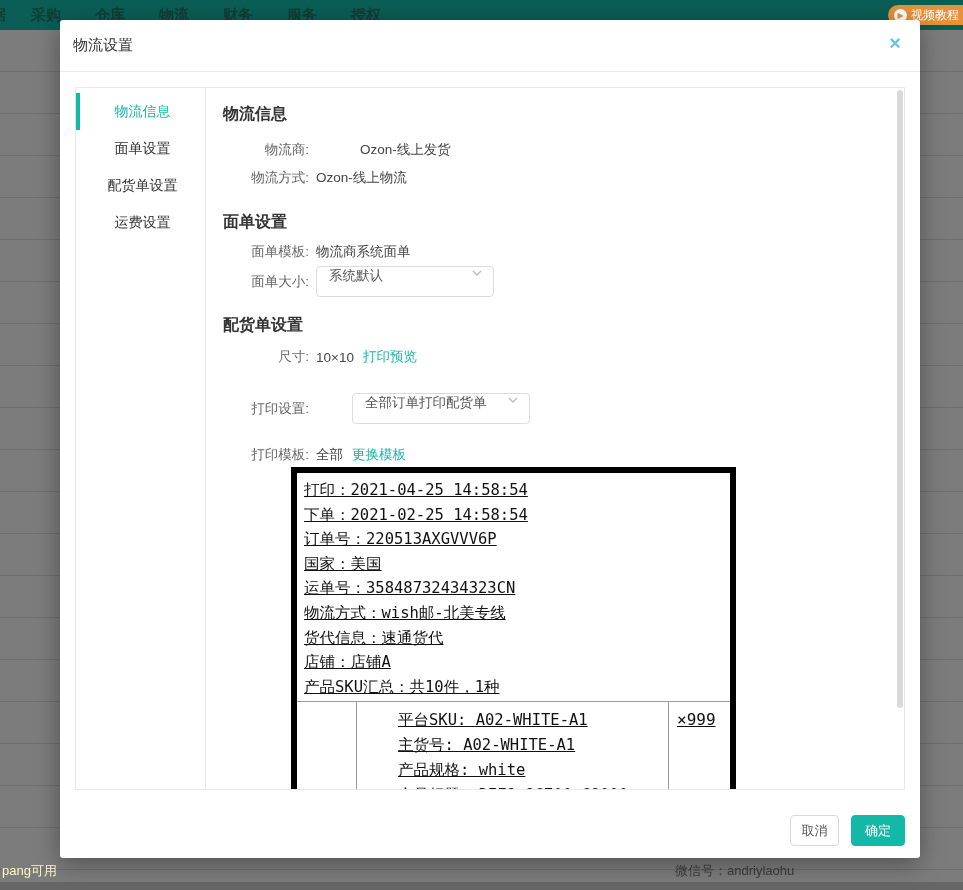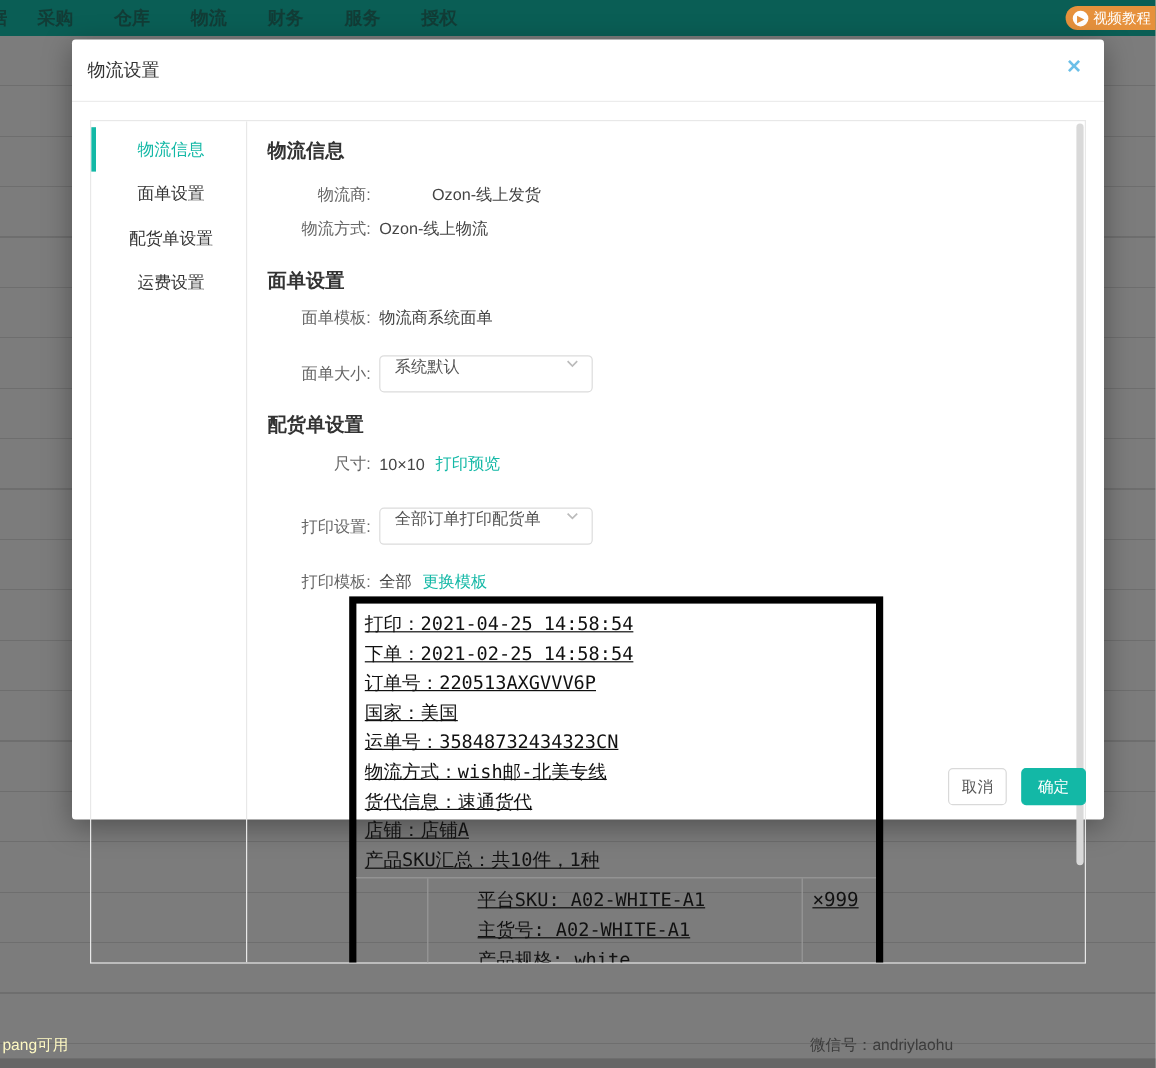--- a/index.html
+++ b/index.html
@@ -18,21 +18,21 @@
   .topnav { position:absolute; left:0; top:0; width:963px; height:30px; background:#0a5e55;
     display:flex; align-items:center; }
   .nav-item { font-size:15px; font-weight:bold; color:#123c36; margin-right:34px; cursor:pointer; white-space:nowrap; }
   .nav-partial { margin-left:-9px; margin-right:25px; }
   .video-btn { position:absolute; right:-14px; top:5px; height:20px; background:#e6913c; color:#fff;
     border-radius:11px; display:flex; align-items:center; padding:0 18px 0 6px; font-size:12px; }
   .video-btn .play { display:inline-block; width:13px; height:13px; border-radius:50%; background:#fff;
     color:#e6913c; font-size:8px; line-height:13px; text-align:center; margin-right:4px; }
 
   
-  .modal { position:absolute; left:60px; top:33px; width:860px; height:650px; background:#fff;
+  .modal { position:absolute; left:60px; top:20px; width:860px; height:838px; background:#fff;
     border-radius:3px; box-shadow:0 6px 24px rgba(0,0,0,.35); }
   .modal-header { height:52px; border-bottom:1px solid #ececec; display:flex; align-items:center; padding-left:13px; }
   .modal-title { font-size:15px; color:#333; }
   .modal-close { position:absolute; right:14px; top:12px; width:22px; height:22px; font-size:20px; line-height:22px;
     text-align:center; color:#6bbfe8; cursor:pointer; font-weight:bold; }
 
   .modal-body { position:absolute; left:15px; top:67px; width:830px; height:703px;
     border:1px solid #e8e8e8; display:flex; overflow:hidden; }
 
   
@@ -50,21 +50,21 @@
 
   .form-row { display:flex; align-items:center; margin-top:10px; }
   .form-row.first { margin-top:16px;gap:44px; }
   .f-label { width:86px; text-align:right; font-size:13.5px; color:#666; flex-shrink:0; }
   .f-value { margin-left:7px; font-size:13.5px; color:#444; display:flex; align-items:center; }
   .f-link { margin-left:9px; font-size:13.5px; color:#13b8a6; cursor:pointer; text-decoration:none; }
 
   .select-box { margin-left:7px; width:178px; height:31px; border:1px solid #dcdcdc; border-radius:4px;
     display:flex; align-items:flex-start; justify-content:space-between; padding:0 10px 0 12px;
     font-size:13.5px; color:#555; cursor:pointer; background:#fff; }
-  .sel-row1 { margin-top:22px; } .sel-row2 { margin-top:27px; }
+  .sel-row1 { margin-top:5px; } .sel-row2 { margin-top:27px;gap:36px; }
   .row-size { margin-top:12px; } .row-tpl { margin-top:22px; }
   .chev { width:12px; height:12px; flex-shrink:0; }
 
   
   .preview { margin-left:68px; margin-top:3px; width:445px; height:352px; border:6px solid #000000;
     font-family:"DejaVu Sans Mono","Liberation Mono",monospace; color:#111;text-decoration:underline; }
   .pv-lines { padding:5px 6px 2px 7px; }
   .pv-line { font-size:15.5px; line-height:24.6px; white-space:nowrap; }
   .pv-table { display:flex; border-top:1px solid #9a9a9a;gap:32px; }
   .pv-img-col { width:60px; border-right:1px solid #9a9a9a; flex-shrink:0; }

